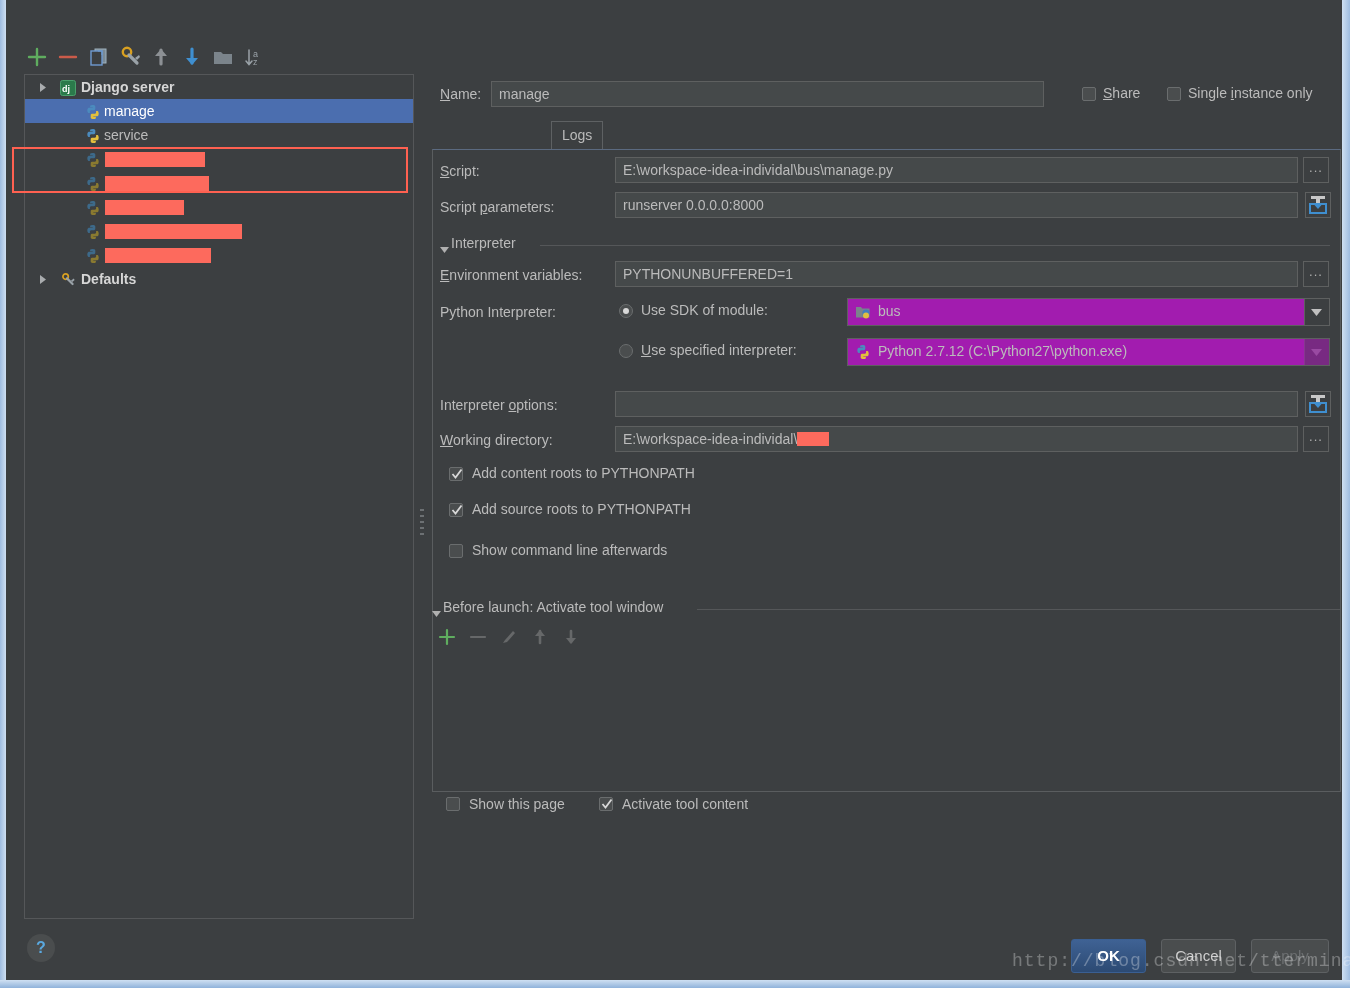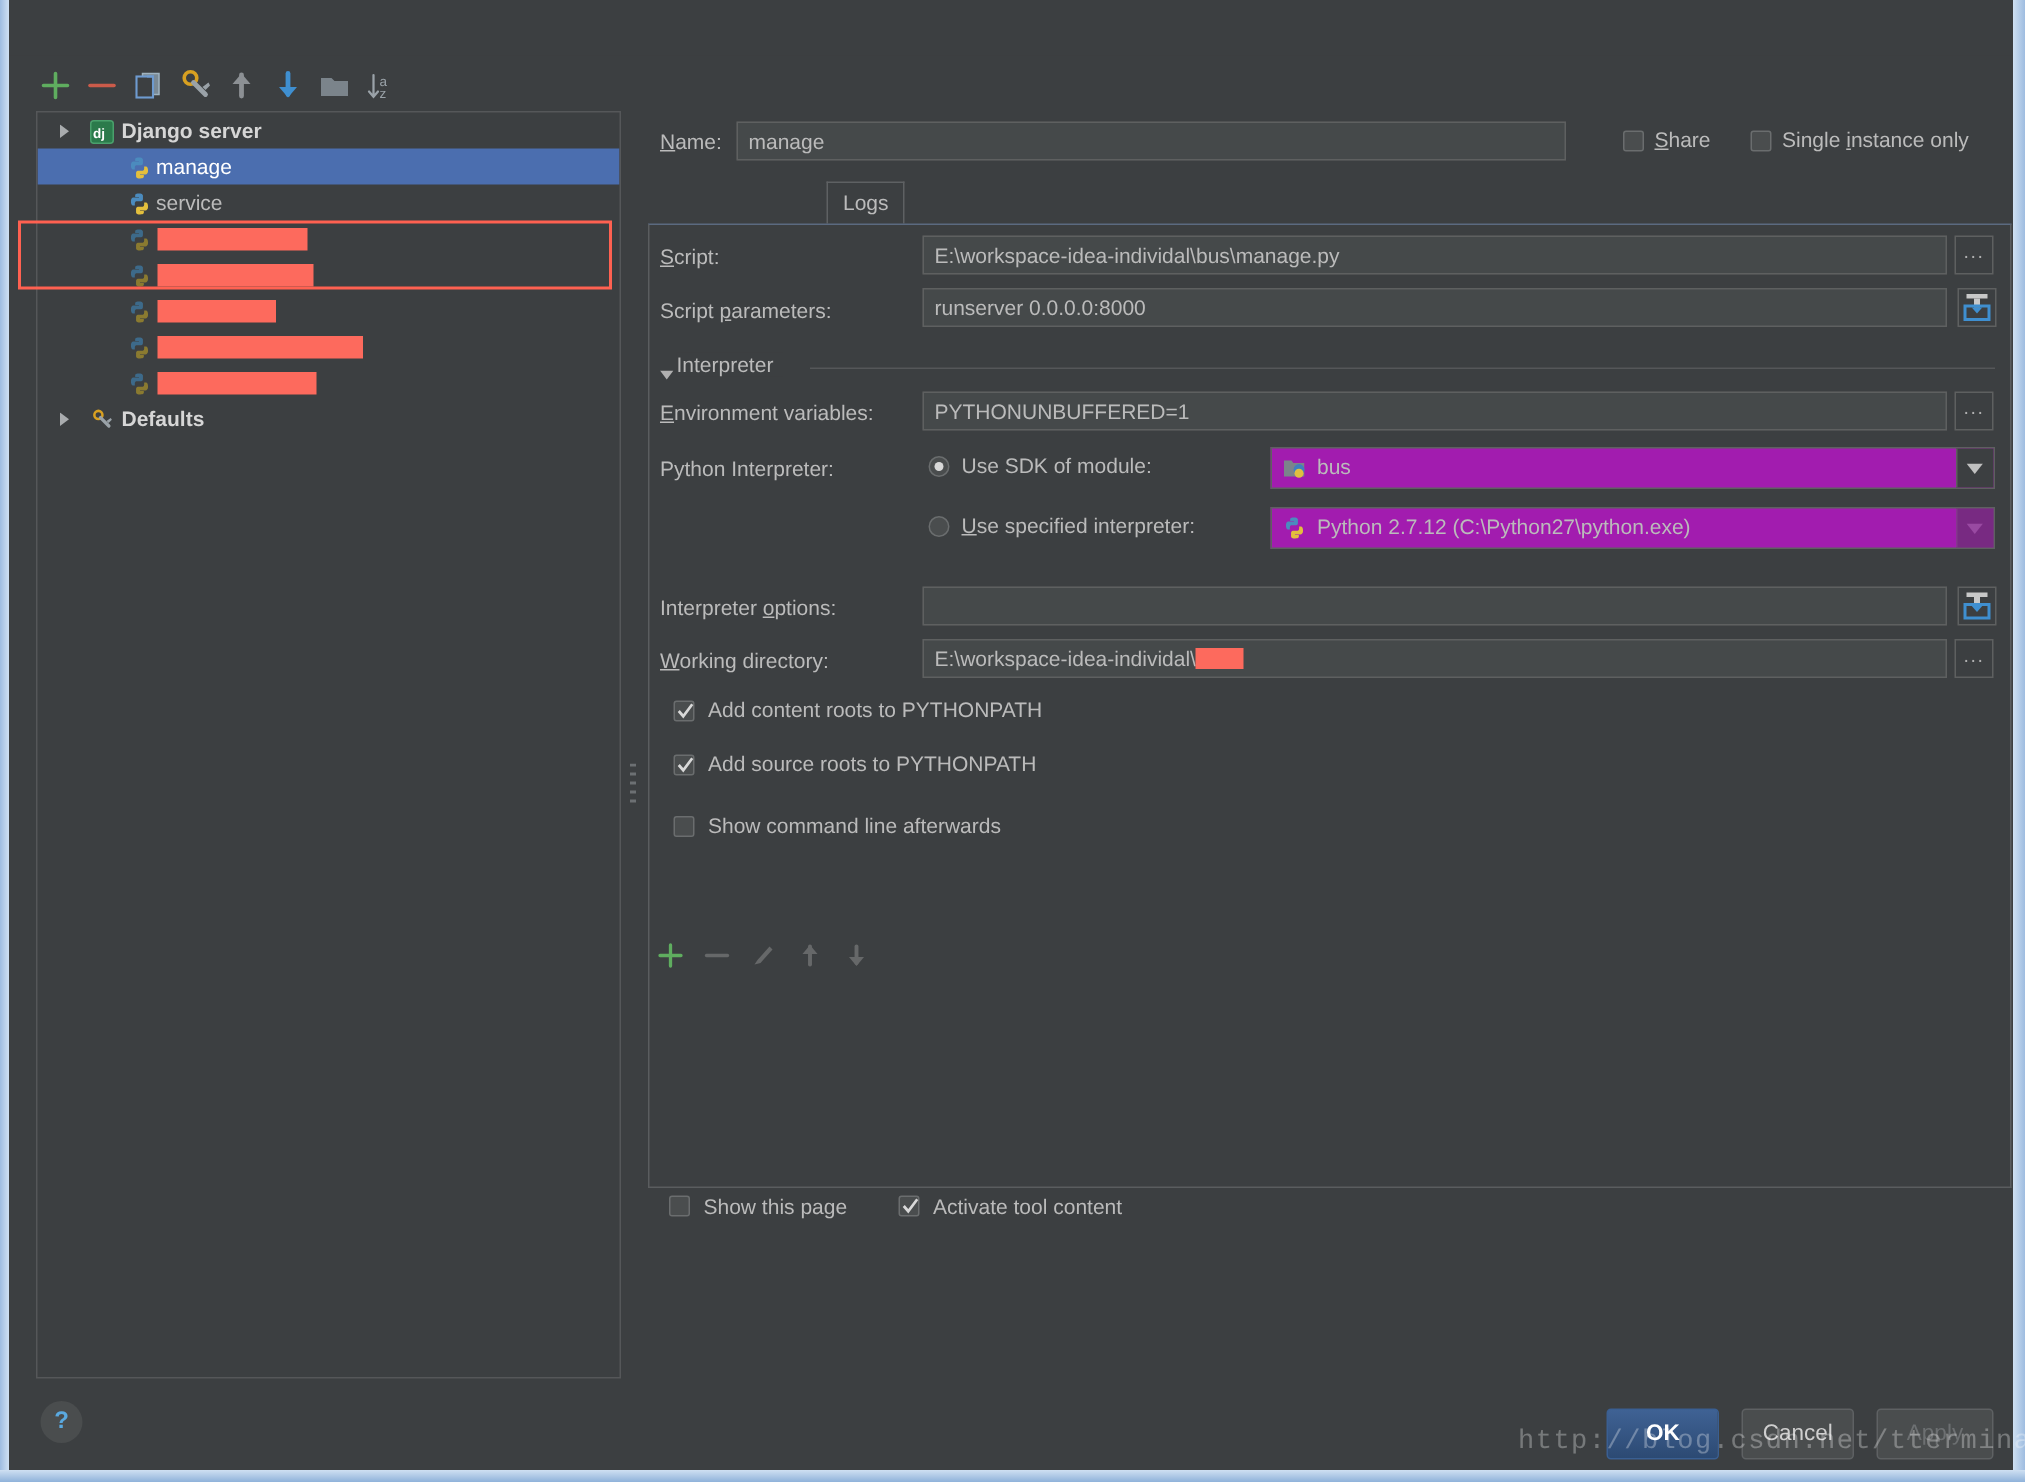--- a/index.html
+++ b/index.html
@@ -605,20 +605,29 @@
       <span class="cbox checked" style="left:20px; top:466px;">
         <svg width="12" height="12" viewBox="0 0 12 12">
             <path d="M1.5 6 L4.5 9.5 L10.5 1.5" stroke="#d8d8d8" stroke-width="1.8" fill="none"></path>
           </svg>
       </span>
       <span class="cb-label" style="left:43px; top:464px;">Add source roots to PYTHONPATH</span>
 
       <span class="cbox" style="left:20px; top:507px;"></span>
       <span class="cb-label" style="left:43px; top:505px;">Show command line afterwards</span>
 
+      <div class="section" style="left:3px; top:564px; width:908px;">
+        <span class="tri">
+          <svg width="9" height="7" viewBox="0 0 9 7">
+              <path d="M0 0 L9 0 L4.5 6 Z" fill="#b0b0b0"></path>
+            </svg>
+        </span>
+        <span class="stext">Before launch: Activate tool window</span>
+        <span class="line" style="left:265px; width:643px;"></span>
+      </div>
 
       <span class="blicon" style="left:7px; top:589px;">
         <svg width="22" height="22" viewBox="0 0 22 22">
           <path d="M11 4 v14 M4 11 h14" stroke="#5fad5f" stroke-width="2.2" stroke-linecap="round"></path>
         </svg>
       </span>
       <span class="blicon dim" style="left:38px; top:589px;">
         <svg width="22" height="22" viewBox="0 0 22 22">
           <path d="M4 11 h14" stroke="#9a9a9a" stroke-width="2.2" stroke-linecap="round"></path>
         </svg>

